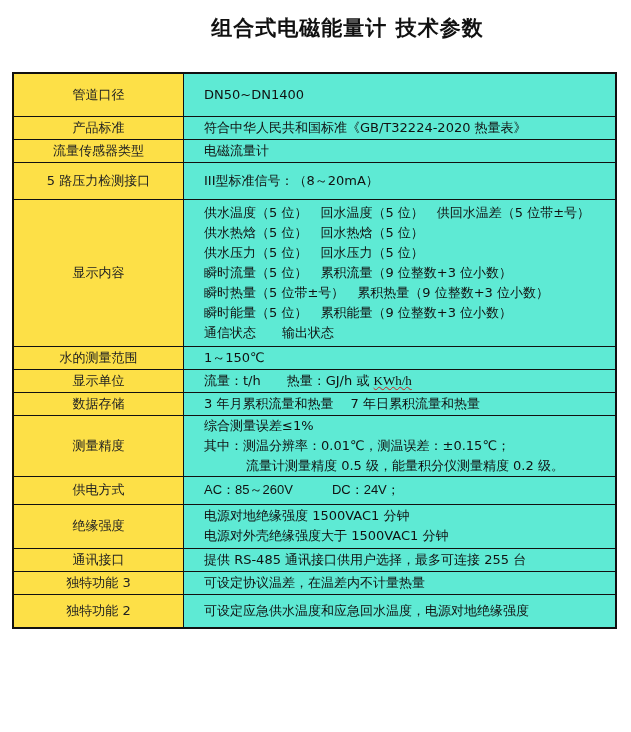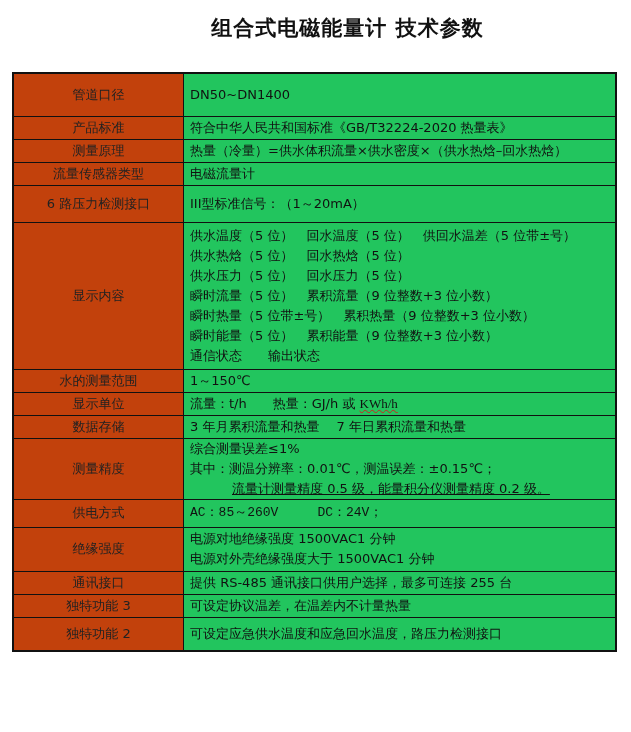--- a/index.html
+++ b/index.html
@@ -39,48 +39,47 @@
     }
     .spec-table td {
       border: 1px solid #111111;
       padding: 0;
       font-size: 13px;
       line-height: 20px;
       vertical-align: middle;
     }
     .spec-table td.label {
       width: 169px;
-      background: #c2410c;
+      background: #fde047;
       text-align: center;
       color: #222222;
     }
     .spec-table td.value {
-      padding-left: 6px;
+      padding-left: 20px;
       text-align: left;
-      background: #22c55e;
+      background: #5eead4;
       color: #111111;
     }
     .line {
       display: block;
       white-space: nowrap;
     }
     .line.indent {
       padding-left: 42px;
-      text-decoration: underline;
     }
     .wavy {
       text-decoration: underline wavy #d02020;
       text-decoration-thickness: 1px;
       font-family: Liberation Serif, serif;
     }
     .dotted {
       text-decoration: underline dotted #d02020;
     }
     .mono {
-      font-family: Liberation Mono, monospace;
+      font-family: Liberation Sans, sans-serif;
     }
   </style>
 </head>
 <body>
 
 <div class="title">组合式电磁能量计  技术参数</div>
 
 <table class="spec-table">
   <tbody>
     <tr style="height:43px">
@@ -89,35 +88,29 @@
         <span class="line">DN50~DN1400</span>
       </td>
     </tr>
     <tr style="height:23px">
       <td class="label">产品标准</td>
       <td class="value">
         <span class="line">符合中华人民共和国标准《GB/T32224-2020 热量表》</span>
       </td>
     </tr>
     <tr style="height:23px">
-      <td class="label">测量原理</td>
-      <td class="value">
-        <span class="line">热量（冷量）=供水体积流量×供水密度×（供水热焓–回水热焓）</span>
-      </td>
-    </tr>
-    <tr style="height:23px">
       <td class="label">流量传感器类型</td>
       <td class="value">
         <span class="line">电磁流量计</span>
       </td>
     </tr>
     <tr style="height:37px">
-      <td class="label">6 路压力检测接口</td>
+      <td class="label">5 路压力检测接口</td>
       <td class="value">
-        <span class="line">III型标准信号：（1～20mA）</span>
+        <span class="line">III型标准信号：（8～20mA）</span>
       </td>
     </tr>
     <tr style="height:147px">
       <td class="label">显示内容</td>
       <td class="value">
         <span class="line">供水温度（5 位）　回水温度（5 位）　供回水温差（5 位带±号）</span>
         <span class="line">供水热焓（5 位）　回水热焓（5 位）</span>
         <span class="line">供水压力（5 位）　回水压力（5 位）</span>
         <span class="line">瞬时流量（5 位）　累积流量（9 位整数+3 位小数）</span>
         <span class="line">瞬时热量（5 位带±号）　累积热量（9 位整数+3 位小数）</span>
@@ -172,17 +165,17 @@
     </tr>
     <tr style="height:23px">
       <td class="label">独特功能 3</td>
       <td class="value">
         <span class="line">可设定协议温差，在温差内不计量热量</span>
       </td>
     </tr>
     <tr style="height:34px">
       <td class="label">独特功能 2</td>
       <td class="value">
-        <span class="line">可设定应急供水温度和应急回水温度，路压力检测接口</span>
+        <span class="line">可设定应急供水温度和应急回水温度，电源对地绝缘强度</span>
       </td>
     </tr>
   </tbody>
 </table>
 
 </body></html>

